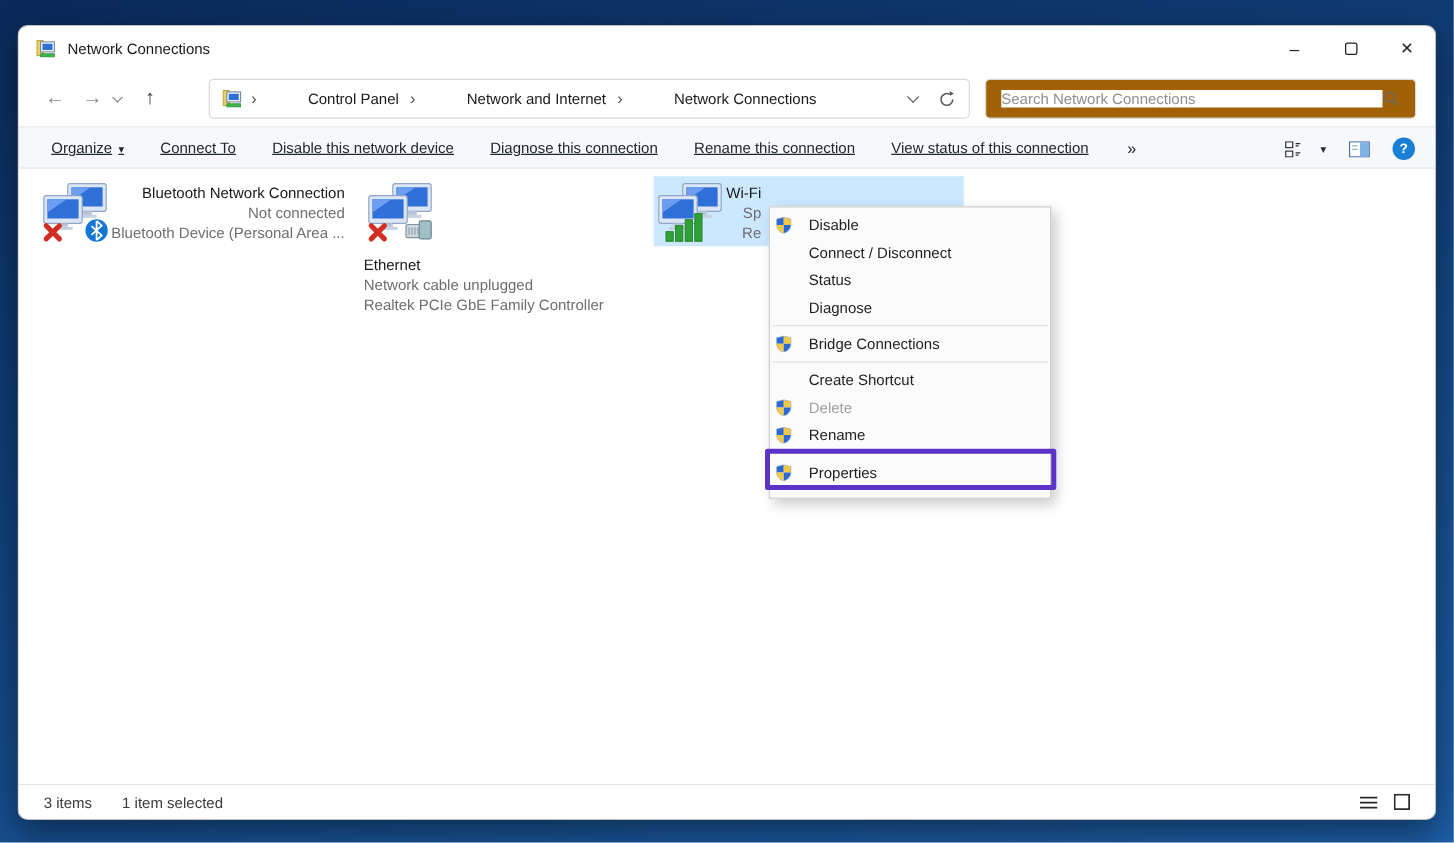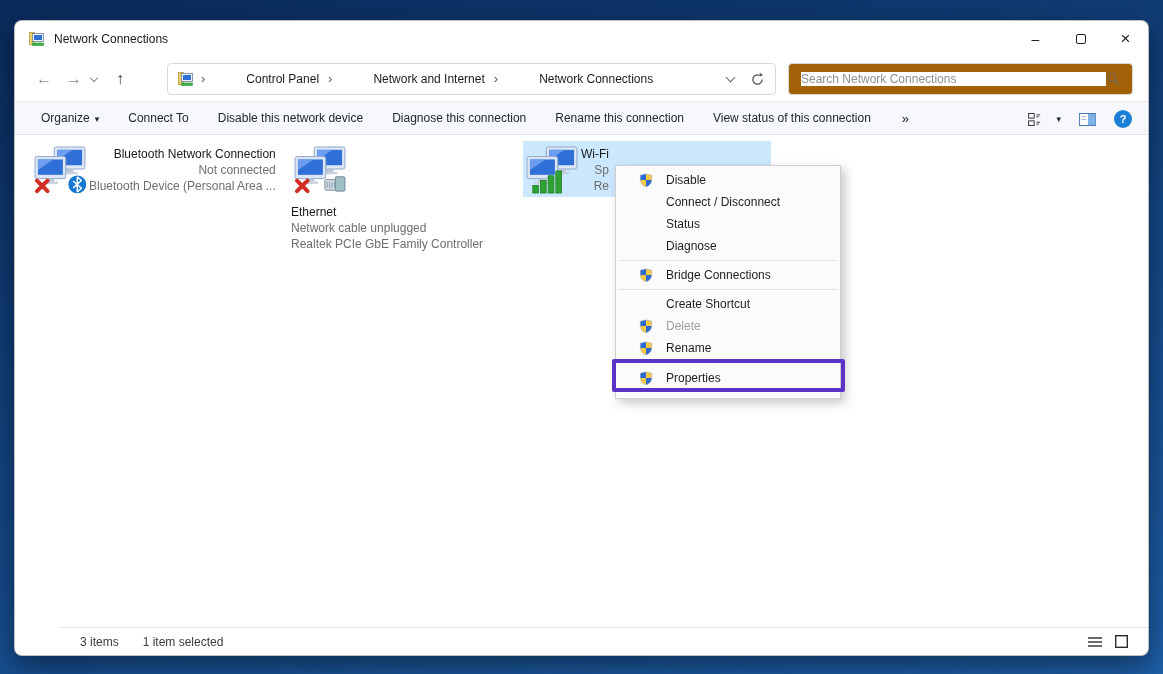--- a/index.html
+++ b/index.html
@@ -39,48 +39,48 @@
   .chev-addr { width:7px; height:7px; border-right:1.5px solid #666; border-bottom:1.5px solid #666;
     transform:rotate(45deg); margin-bottom:3px; }
   .searchbox { position:absolute; left:773px; top:6px; width:345px; height:32px;
     border:1px solid #d9d9d9; border-radius:4px; display:flex; align-items:center; padding:0 12px; background:#a16207; }
   .searchbox input { flex:1; border:none; outline:none; font-family:inherit; font-size:12px; color:#333; }
   .searchbox input::placeholder { color:#8f8f8f; }
   
   .toolbar { position:absolute; left:0; top:80px; right:0; height:34px;
     background:#f6f8fc; border-top:1px solid #e8e8e8; border-bottom:1px solid #e4e4e4;
     display:flex; align-items:center; padding-left:26px; }
-  .tb-item { font-size:12px; color:#202830; margin-right:29px; white-space:nowrap; }
+  .tb-item { font-size:12px; color:#202830; margin-right:29px; white-space:nowrap;text-decoration:underline; }
   .tb-caret { font-size:9px; color:#202830; margin-left:5px; }
   .tb-overflow { font-size:13px; color:#202830; margin-left:2px; }
   .tb-right { position:absolute; right:16px; top:0; height:34px; display:flex; align-items:center; gap:18px; }
   .help-circle { width:18px; height:18px; border-radius:50%; background:#1b7fd6; color:#fff;
     font-size:11px; font-weight:bold; display:flex; align-items:center; justify-content:center; }
   .view-group { display:flex; align-items:center; gap:6px; }
   
   .main { position:absolute; left:0; top:114px; right:0; bottom:28px; background:#fff; overflow:hidden; }
   .conn-item { position:absolute; top:6px; height:56px; display:flex; align-items:flex-start; padding-top:3px; }
   .conn-item.selected { background:#cce8ff; }
   .conn-icon { width:58px; flex:0 0 58px; display:flex; justify-content:center; padding-top:2px; }
   .conn-text { padding-top:2px; }
   .conn-name { font-size:12px; color:#191919; line-height:16px; white-space:nowrap; }
   .conn-sub { font-size:12px; color:#6e6e6e; line-height:16px; white-space:nowrap; }
   
   .ctx-menu { position:absolute; left:600px; top:144px; width:226px; background:#fbfbfb;
     border:1px solid #cfcfcf; box-shadow:4px 4px 10px rgba(0,0,0,.22); padding:3px 0 8px 0; z-index:5; }
-  .menu-item { height:22px; display:flex; align-items:center; padding-left:23px; font-size:12px; color:#1f1f1f; }
+  .menu-item { height:22px; display:flex; align-items:center; padding-left:4px; font-size:12px; color:#1f1f1f; }
   .menu-item .mi-icon { width:27px; flex:0 0 27px; display:flex; align-items:center; }
   .menu-item.bold .mi-label { font-weight:normal; }
   .menu-item.disabled .mi-label { color:#9f9f9f; }
   .menu-sep { height:1px; background:#e2e2e2; margin:3px 2px; }
   .annotation { position:absolute; left:597px; top:338px; width:233px; height:33px;
     border:4px solid #5b33c7; border-radius:2px; z-index:6; pointer-events:none; }
   
   .statusbar { position:absolute; left:0; bottom:0; right:0; height:28px; background:#fff;
-    border-top:1px solid #e4e4e4; border-radius:0 0 8px 8px; display:flex; align-items:center; padding:0 20px;margin-left:45px; }
+    border-top:1px solid #e4e4e4; border-radius:0 0 8px 8px; display:flex; align-items:center; padding:0 20px; }
   .sb-text { font-size:12px; color:#3a3a3a; margin-right:24px; }
   .sb-right { margin-left:auto; display:flex; align-items:center; gap:13px; }
 </style>
 </head>
 <body>
 
 <div class="window">
 
   <div class="titlebar">
     <span class="app-icon">

